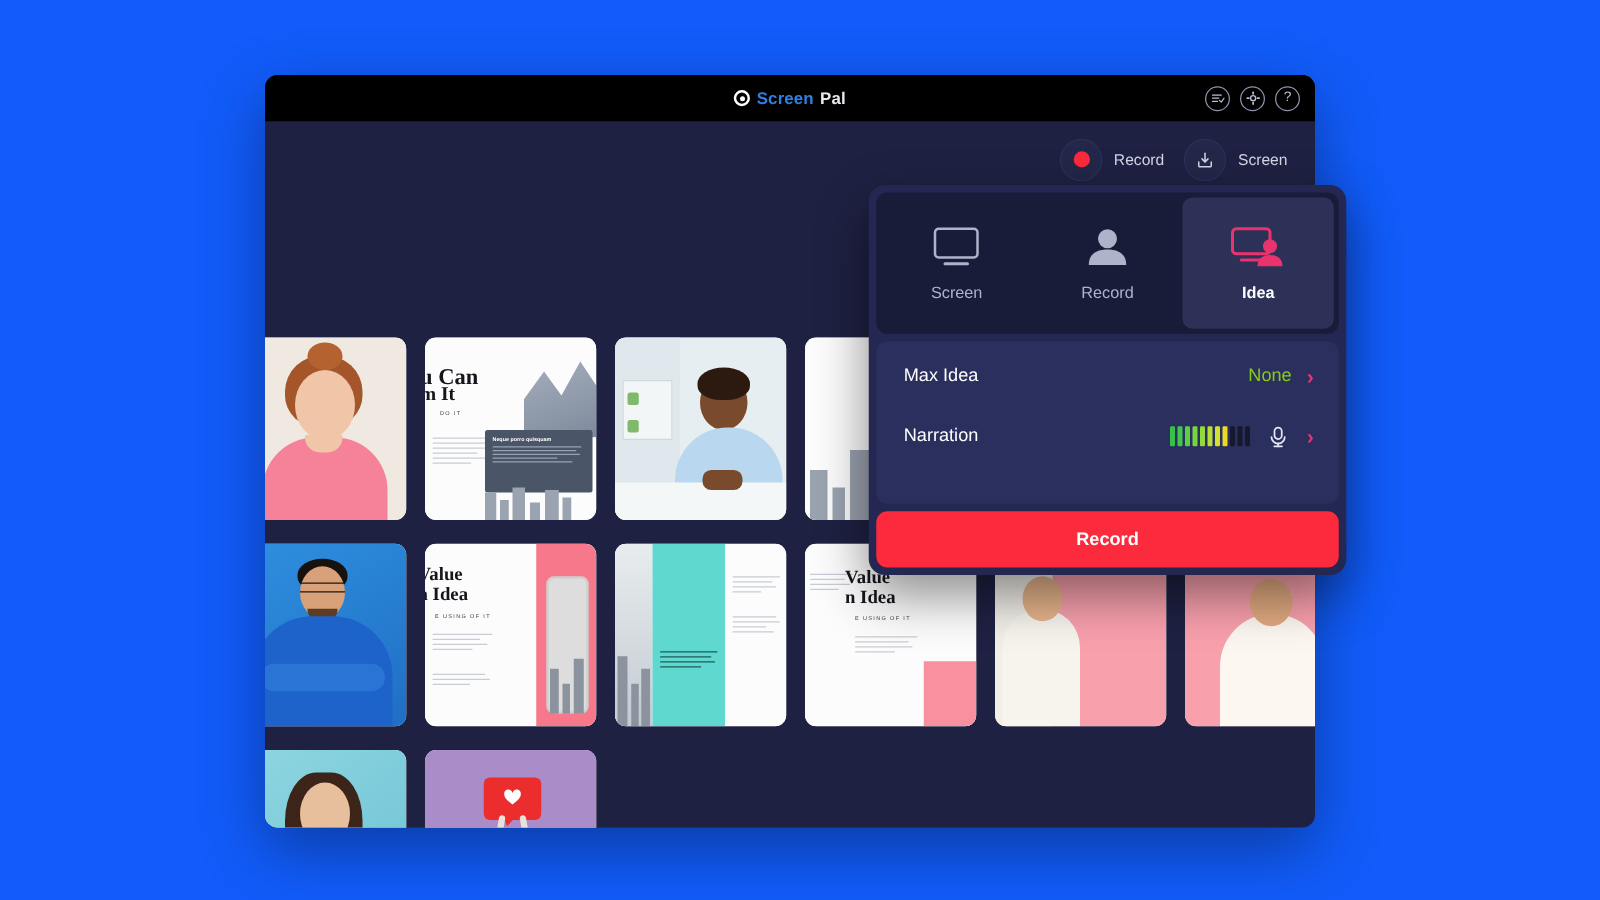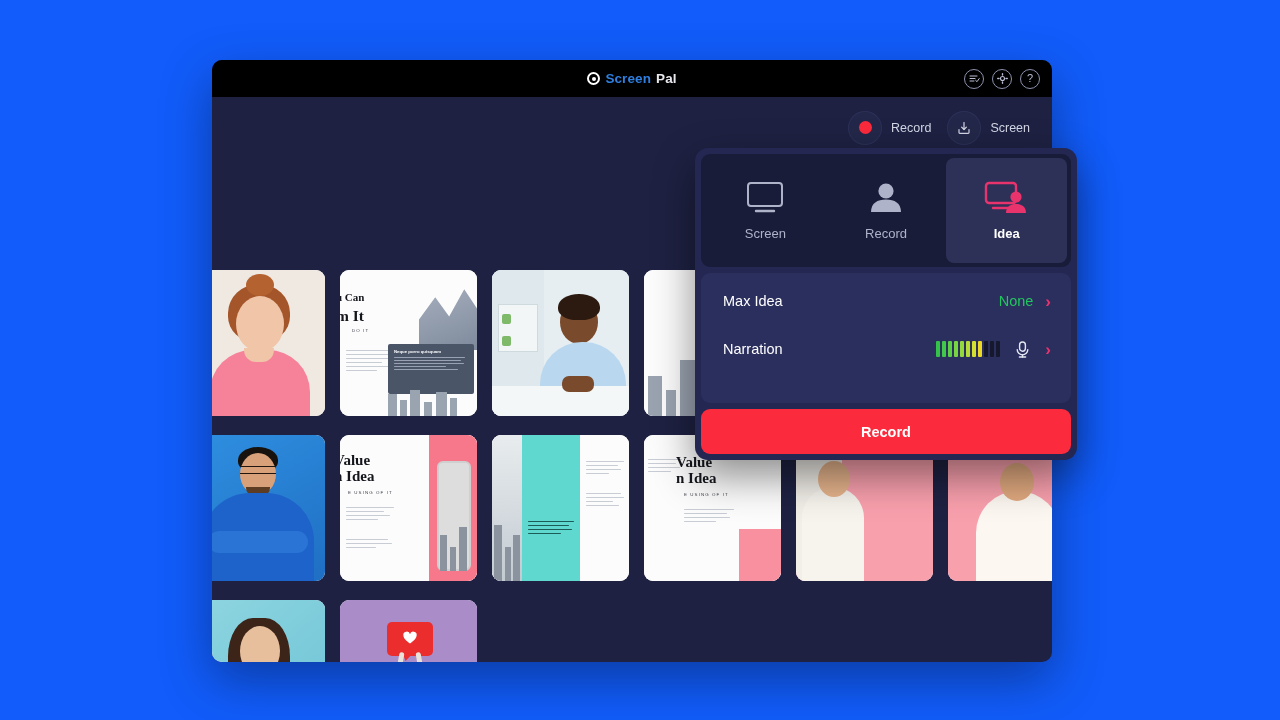--- a/index.html
+++ b/index.html
@@ -114,21 +114,21 @@
   .mode-label{ font-size:13px; color:#aeb3c9; }
   .mode.selected .mode-label{ color:#fff; font-weight:bold; }
 
   #rows{ margin-top:6px; background:#2b2f5e; border-radius:9px; flex:1 1 auto; padding:4px 0;}
   .row-item{
     height:48px; display:flex; align-items:center;
     padding:0 20px 0 22px; gap:12px;
   }
   .row-label{ color:#fff; font-size:14.5px; flex:0 0 auto; }
   .row-spacer{ flex:1 1 auto; }
-  .row-value{ color:#22c55e; font-size:14.5px; }
+  .row-value{ color:#84cc16; font-size:14.5px; }
   .chev{ color:#e8336d; font-size:17px; font-weight:bold; line-height:1; }
 
   #meter{ display:flex; gap:2px; align-items:center; }
   #meter span{ width:4px; height:16px; border-radius:1px; display:block; }
 
   #record-button{
     margin-top:6px; height:45px; background:#fb2a3c; border-radius:9px;
     display:flex; align-items:center; justify-content:center;
     color:#fff; font-size:14.5px; font-weight:bold;
     border:none; cursor:pointer; width:100%;
@@ -200,21 +200,21 @@
         <div class="hair" style="left:40px;top:14px;width:62px;height:58px;background:#a4562a"></div>
         <div class="hair" style="left:58px;top:4px;width:28px;height:22px;background:#b4622f;border-radius:50%"></div>
         <div class="head" style="left:48px;top:26px;width:48px;height:56px;background:#f0c5a8"></div>
         <div class="body-sh" style="left:22px;top:80px;width:100px;height:70px;background:#f6829a"></div>
         <div style="position:absolute;left:56px;top:78px;width:30px;height:14px;background:#f0c5a8;border-radius:0 0 12px 12px"></div>
       </div>
 
       <div class="thumb">
         <div class="slide-white"></div>
         <div class="mountain" style="right:0;top:0;width:58px;height:80px;clip-path:polygon(0 62%,28% 34%,52% 58%,78% 24%,100% 48%,100% 100%,0 100%)"></div>
-        <div class="slide-head" style="left:-4px;top:22px;font-size:11px">u Can</div>
+        <div class="slide-head" style="left:-4px;top:22px;font-size:18px">u Can</div>
         <div class="slide-head" style="left:-4px;top:38px;font-size:15.5px">m It</div>
         <div class="slide-sub" style="left:12px;top:58px">DO IT</div>
         <div class="lines" style="left:6px;top:80px;width:52px">
           <i style="width:100%"></i>
             <i style="width:84%"></i>
             <i style="width:92%"></i>
             <i style="width:70%"></i>
             <i style="width:88%"></i>
             <i style="width:60%"></i>
         </div>

